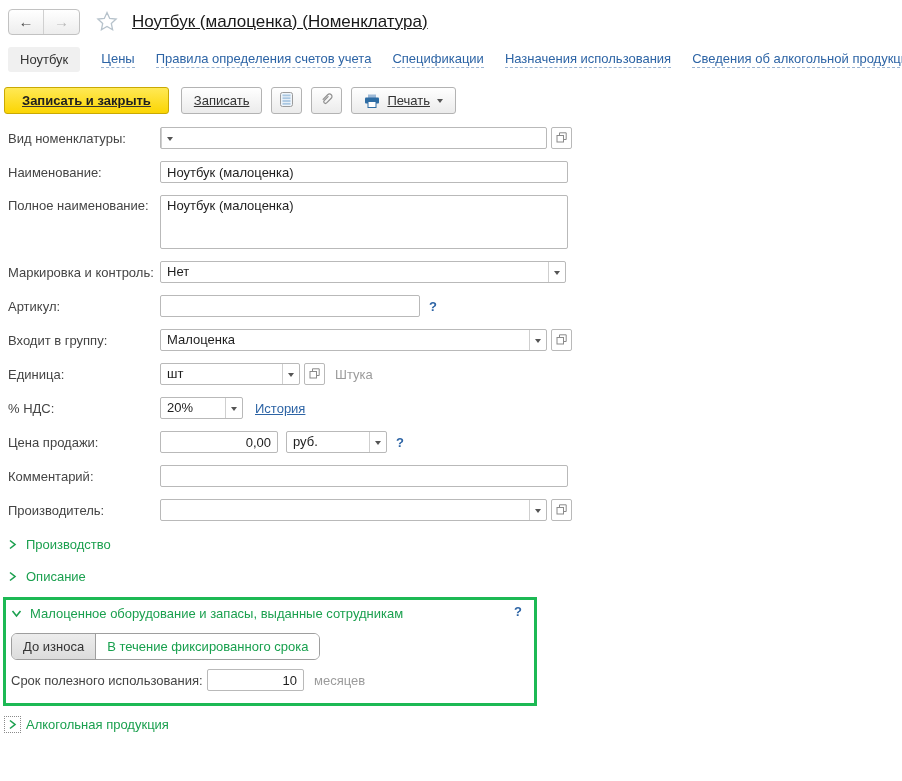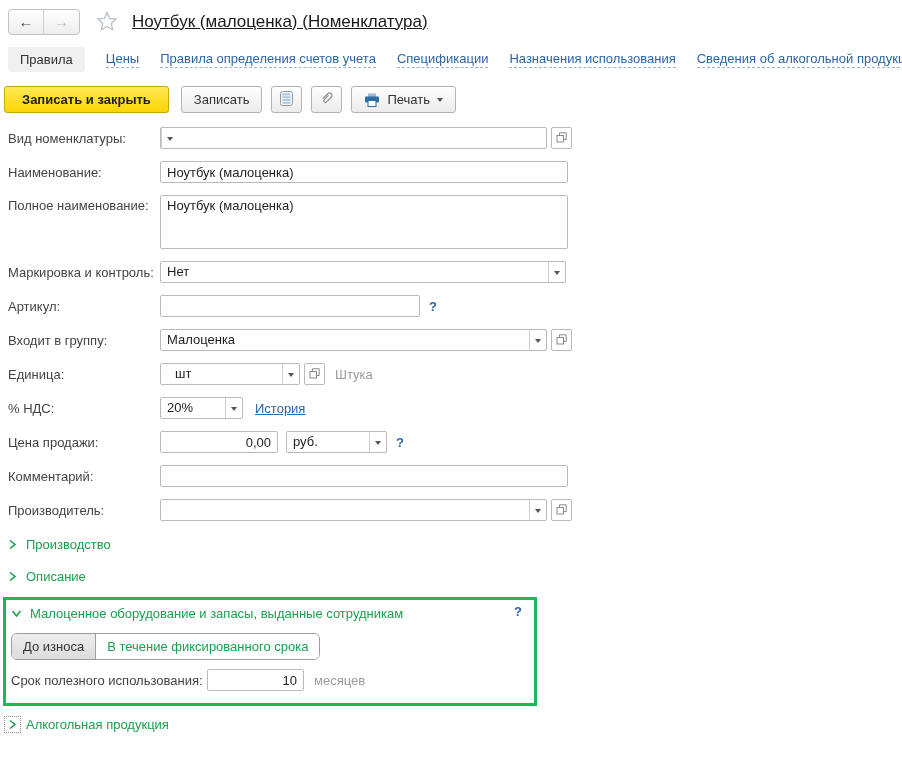--- a/index.html
+++ b/index.html
@@ -16,21 +16,21 @@
   .navbtn.fwd { color:#b9b9b9; }
   .star { margin-left:16px; display:flex; align-items:center; }
   .win-title { margin-left:14px; font-size:17px; color:#1a1a1a; white-space:nowrap;text-decoration:underline; }
 
   
   .tabs { display:flex; align-items:center; margin:9px 0 0 8px; height:28px; }
   .tab-active { background:#f0f0f0; border-radius:3px; padding:5px 12px; color:#333; cursor:default; }
   .tab-link { margin-left:21px; color:#2d64a5; text-decoration:none; border-bottom:1px dashed #9ab4d2; padding-bottom:1px; cursor:pointer; white-space:nowrap; }
 
   
-  .toolbar { display:flex; align-items:flex-start; margin:13px 3px 0 4px; height:28px; }
+  .toolbar { display:flex; align-items:flex-end; margin:13px 3px 0 4px; height:28px;text-decoration:underline; }
   .btn { height:27px; padding:0 12px; border:1px solid #b3b3b3; border-radius:3px;
          background:linear-gradient(#ffffff,#ebebeb); font-size:13px; color:#333;
          display:inline-flex; align-items:center; cursor:pointer; margin-right:9px; white-space:nowrap; }
   .btn-primary { background:linear-gradient(#ffe955,#fbd503); border-color:#c9a903;
                  font-weight:bold; color:#1e1e1e; padding:0 17px; margin-right:12px; }
   .btn-icon { width:31px; padding:0; justify-content:center; }
   .caret { width:0; height:0; border:3.5px solid transparent; border-top:4px solid #555; margin:4px 0 0 7px; }
 
   
   .form { margin-top:13px; }
@@ -54,21 +54,21 @@
 
   .hint { color:#9b9b9b; margin-left:10px; }
   .help { color:#2d64a5; font-weight:bold; margin-left:9px; cursor:pointer; }
   .link { color:#2d64a5; text-decoration:underline; margin-left:12px; cursor:pointer; }
 
   
   .w-main   { width:408px; }
   .w-combo  { width:387px; }
   .w-mark   { width:406px; }
   .w-art    { width:260px; }
-  .w-unit   { width:140px;padding-left:8px; }
+  .w-unit   { width:140px; }
   .w-vat    { width:83px;  }
   .w-price  { width:118px; }
   .w-curr   { width:101px; margin-left:8px; }
 
   
   .grp { display:flex; align-items:center; margin:14px 0 0 8px; height:18px; color:#1ba04f; cursor:pointer; }
   .grp .chev { display:flex; align-items:center; margin-right:9px; color:#1ba04f; }
   .grp .focusbox { outline:1px dotted #8a8a8a; padding:2px 3px; margin:-2px 6px -2px -3px; display:flex; align-items:center; }
   .grp .focusbox .chev { margin:0; }
 
@@ -102,21 +102,21 @@
     </div>
     <span class="star">
       <svg width="22" height="21" viewBox="0 0 22 21">
           <path d="M11 1.6 L13.7 7.4 L20.1 8.1 L15.3 12.4 L16.6 18.7 L11 15.5 L5.4 18.7 L6.7 12.4 L1.9 8.1 L8.3 7.4 Z" fill="none" stroke="#b6c2cb" stroke-width="1.3"></path>
         </svg>
     </span>
     <div class="win-title">Ноутбук (малоценка) (Номенклатура)</div>
   </div>
 
   <div class="tabs">
-    <div class="tab-active">Правила</div>
+    <div class="tab-active">Ноутбук</div>
     <a class="tab-link">Цены</a>
     <a class="tab-link">Правила определения счетов учета</a>
     <a class="tab-link">Спецификации</a>
     <a class="tab-link">Назначения использования</a>
     <a class="tab-link">Сведения об алкогольной продукции</a>
   </div>
 
   <div class="toolbar">
     <button class="btn btn-primary">Записать и закрыть</button>
     <button class="btn">Записать</button>

